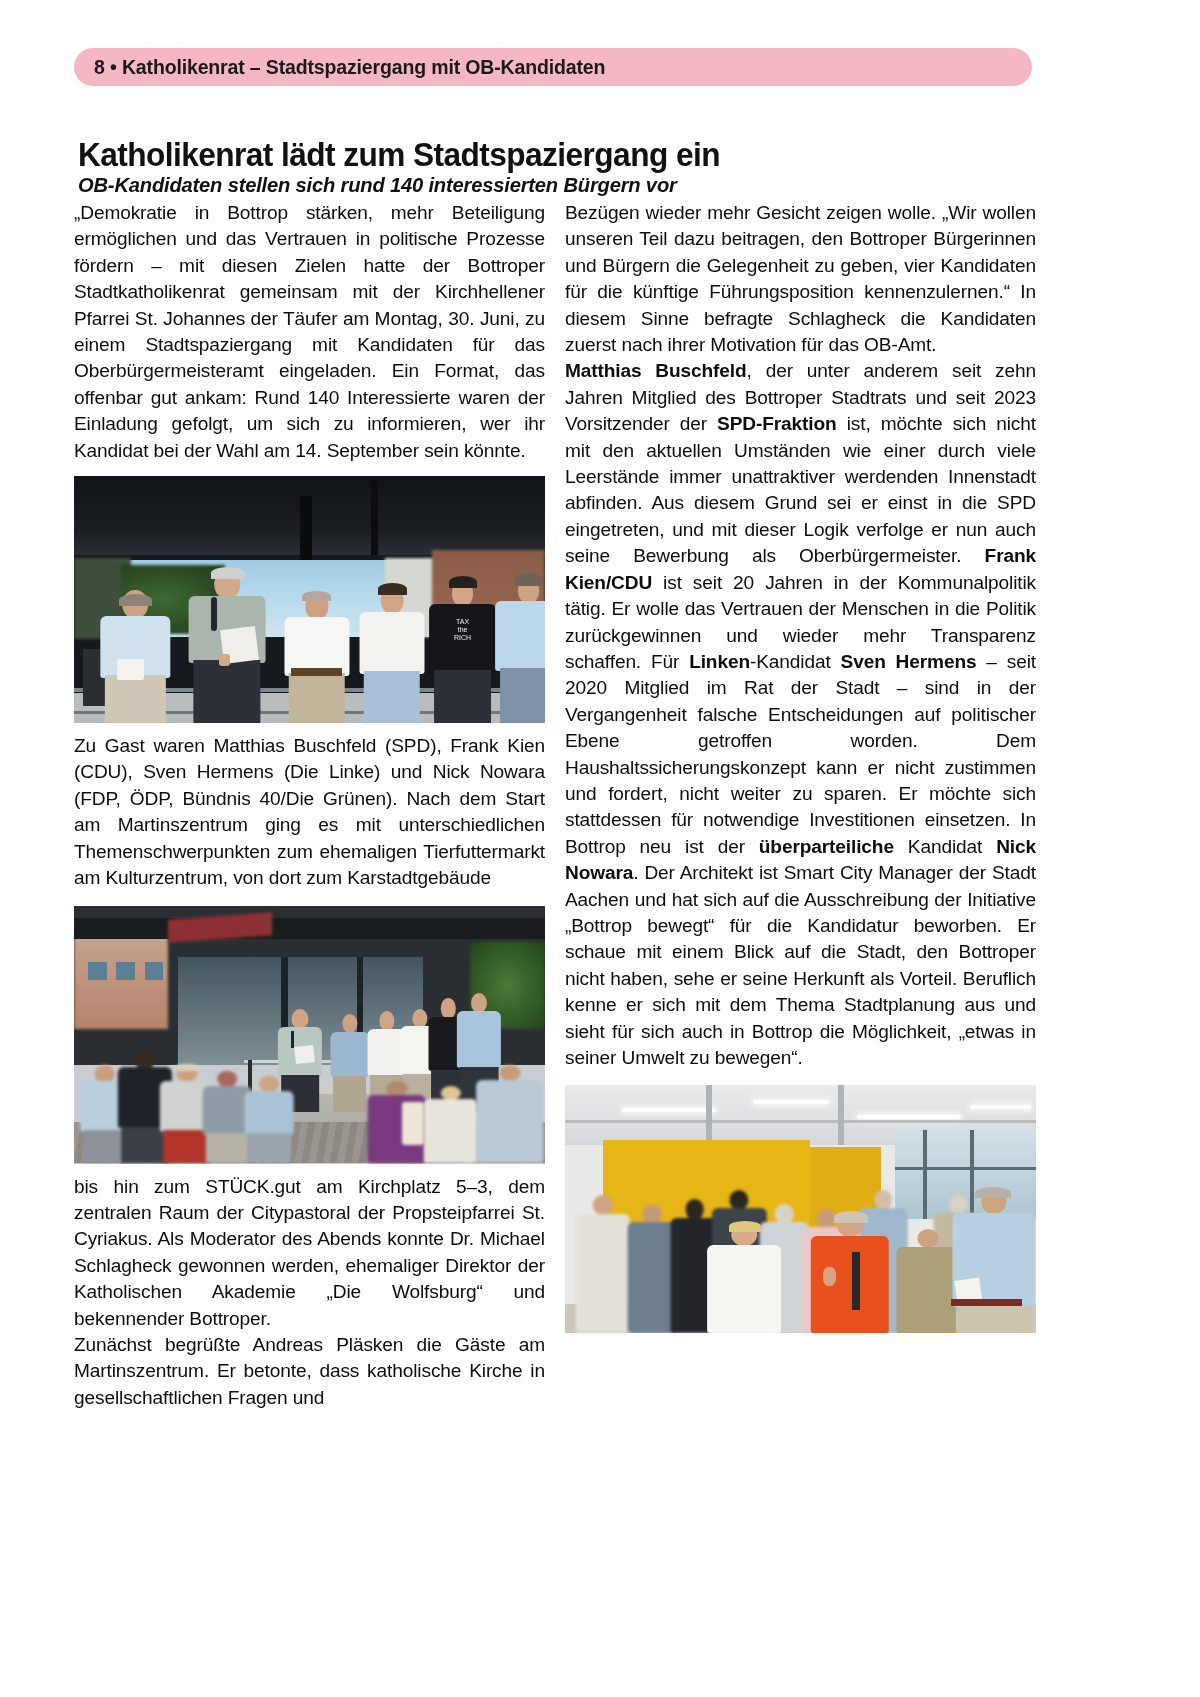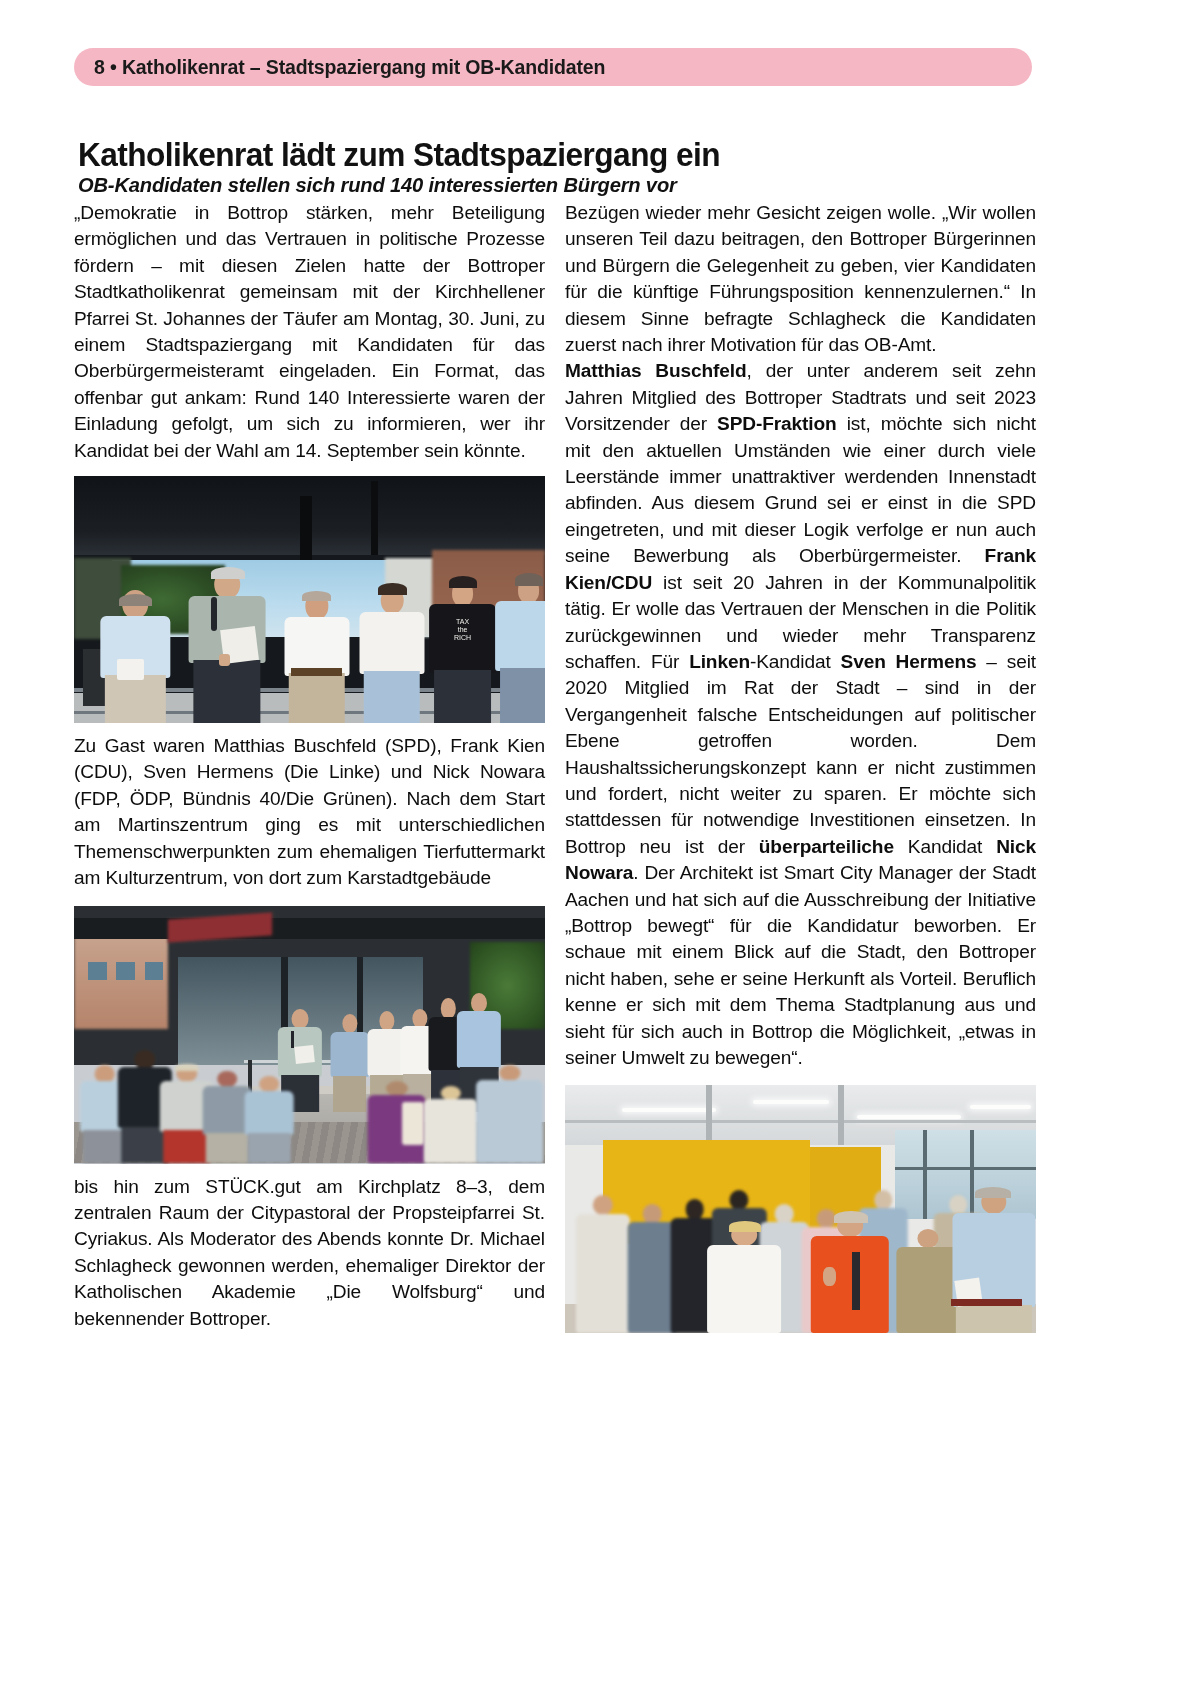--- a/index.html
+++ b/index.html
@@ -346,21 +346,22 @@
           <div class="head" style="top:0; width:36%; height:18%; background:#dcc597;"></div>
           <div class="torso" style="top:17%; width:96%; height:83%; background:#e7e4dc;"></div>
         </div>
         <div class="person blur2" style="left:85%; top:62%; width:15%; height:38%;">
           <div class="head" style="top:0; width:30%; height:16%; background:#c89a79;"></div>
           <div class="torso" style="top:15%; width:96%; height:85%; background:#b9c9d6;"></div>
         </div>
       </div>
     </figure>
 
-    <p>bis hin zum STÜCK.gut am Kirchplatz 8–3, dem zentralen Raum der Citypastoral der Propsteipfarrei St. Cyriakus. Als Moderator des Abends konnte Dr. Michael Schlagheck gewonnen werden, ehemaliger Direktor der Katholischen Akademie „Die Wolfsburg“ und bekennender Bottroper.</p>
+    <p>bis hin zum STÜCK.gut am Kirchplatz 5–3, dem zentralen Raum der Citypastoral der Propsteipfarrei St. Cyriakus. Als Moderator des Abends konnte Dr. Michael Schlagheck gewonnen werden, ehemaliger Direktor der Katholischen Akademie „Die Wolfsburg“ und bekennender Bottroper.</p>
+    <p>Zunächst begrüßte Andreas Pläsken die Gäste am Martinszentrum. Er betonte, dass katholische Kirche in gesellschaftlichen Fragen und</p>
   </div>
 
   <div class="col col-right">
 
     <p>Bezügen wieder mehr Gesicht zeigen wolle. „Wir wollen unseren Teil dazu beitragen, den Bottroper Bürgerinnen und Bürgern die Gelegenheit zu geben, vier Kandidaten für die künftige Führungsposition kennenzulernen.“ In diesem Sinne befragte Schlagheck die Kandidaten zuerst nach ihrer Motivation für das OB-Amt.</p>
 
     <p id="rich-para"><strong>Matthias Buschfeld</strong><span>, der unter anderem seit zehn Jahren Mitglied des Bottroper Stadtrats und seit 2023 Vorsitzender der </span><strong>SPD-Fraktion</strong><span> ist, möchte sich nicht mit den aktuellen Umständen wie einer durch viele Leerstände immer unattraktiver werdenden Innenstadt abfinden. Aus diesem Grund sei er einst in die SPD eingetreten, und mit dieser Logik verfolge er nun auch seine Bewerbung als Oberbürgermeister. </span><strong>Frank Kien/CDU</strong><span> ist seit 20 Jahren in der Kommunalpolitik tätig. Er wolle das Vertrauen der Menschen in die Politik zurückgewinnen und wieder mehr Transparenz schaffen. Für </span><strong>Linken</strong><span>-Kandidat </span><strong>Sven Hermens</strong><span> – seit 2020 Mitglied im Rat der Stadt – sind in der Vergangenheit falsche Entscheidungen auf politischer Ebene getroffen worden. Dem Haushaltssicherungskonzept kann er nicht zustimmen und fordert, nicht weiter zu sparen. Er möchte sich stattdessen für notwendige Investitionen einsetzen. In Bottrop neu ist der </span><strong>überparteiliche</strong><span> Kandidat </span><strong>Nick Nowara</strong><span>. Der Architekt ist Smart City Manager der Stadt Aachen und hat sich auf die Ausschreibung der Initiative „Bottrop bewegt“ für die Kandidatur beworben. Er schaue mit einem Blick auf die Stadt, den Bottroper nicht haben, sehe er seine Herkunft als Vorteil. Beruflich kenne er sich mit dem Thema Stadtplanung aus und sieht für sich auch in Bottrop die Möglichkeit, „etwas in seiner Umwelt zu bewegen“.</span></p>
 
     <figure class="photo p3">
       <div class="scene">

